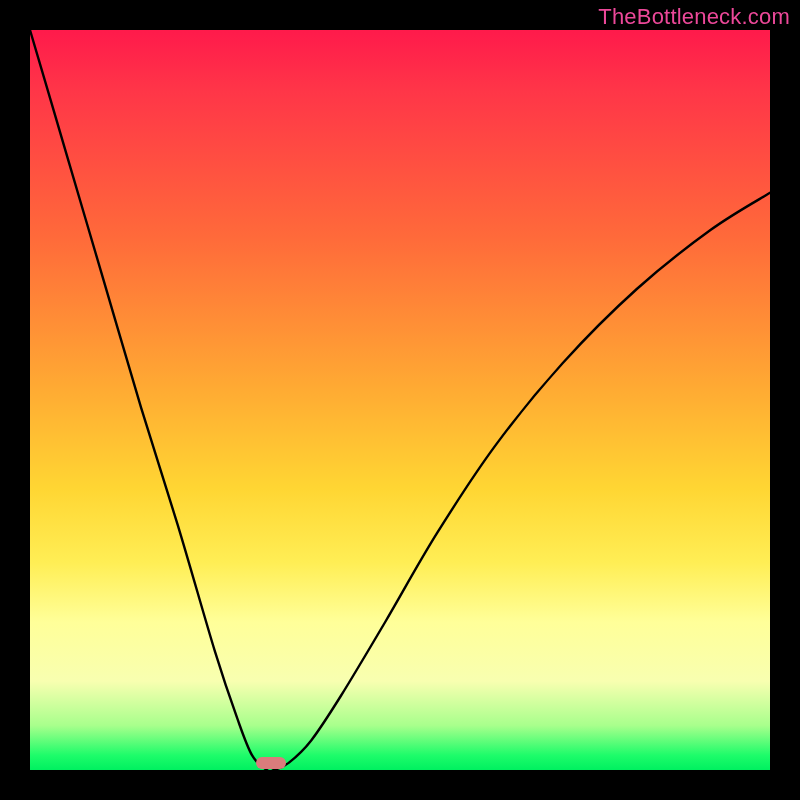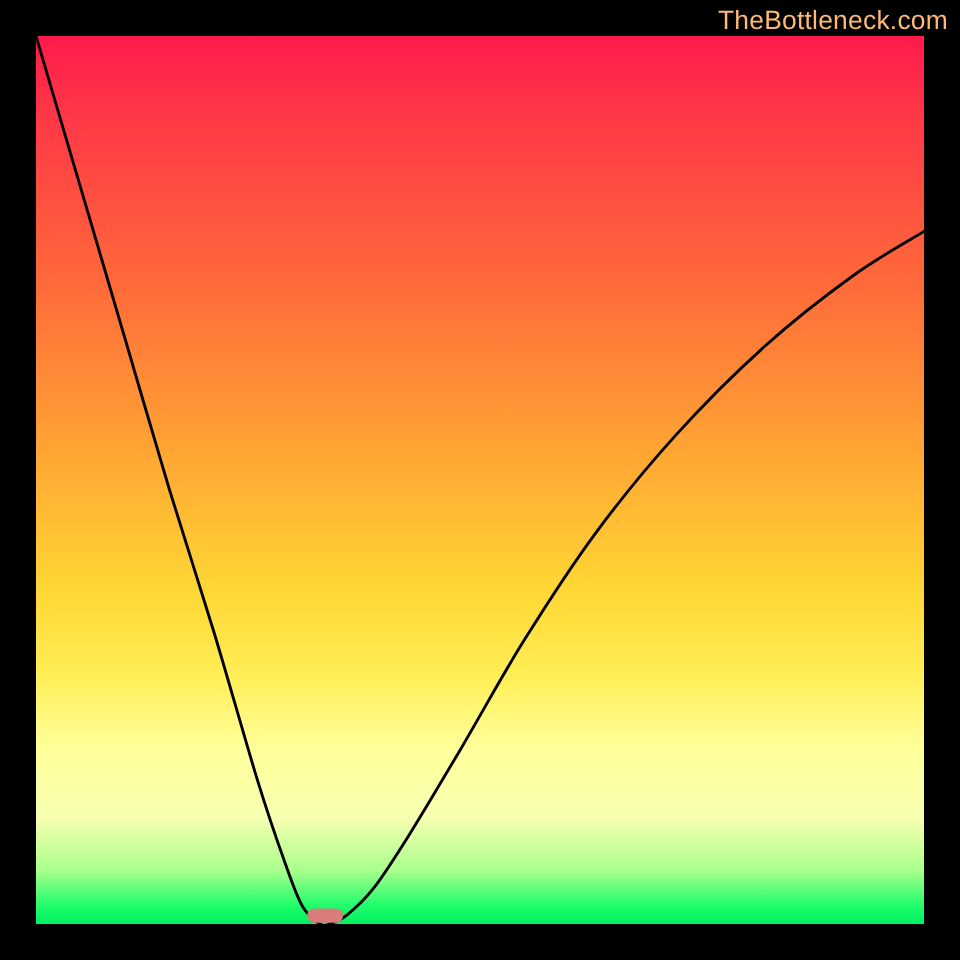--- a/index.html
+++ b/index.html
@@ -14,21 +14,21 @@
   .frame {
     position: relative;
     width: 800px;
     height: 800px;
     background: #000000;
   }
   .watermark {
     position: absolute;
     top: 4px;
     right: 10px;
-    color: #fdba74;
+    color: #ec4899;
     font-size: 22px;
     font-weight: 500;
     letter-spacing: 0.2px;
     z-index: 10;
   }
   .plot {
     position: absolute;
     left: 30px;
     top: 30px;
     width: 740px;

